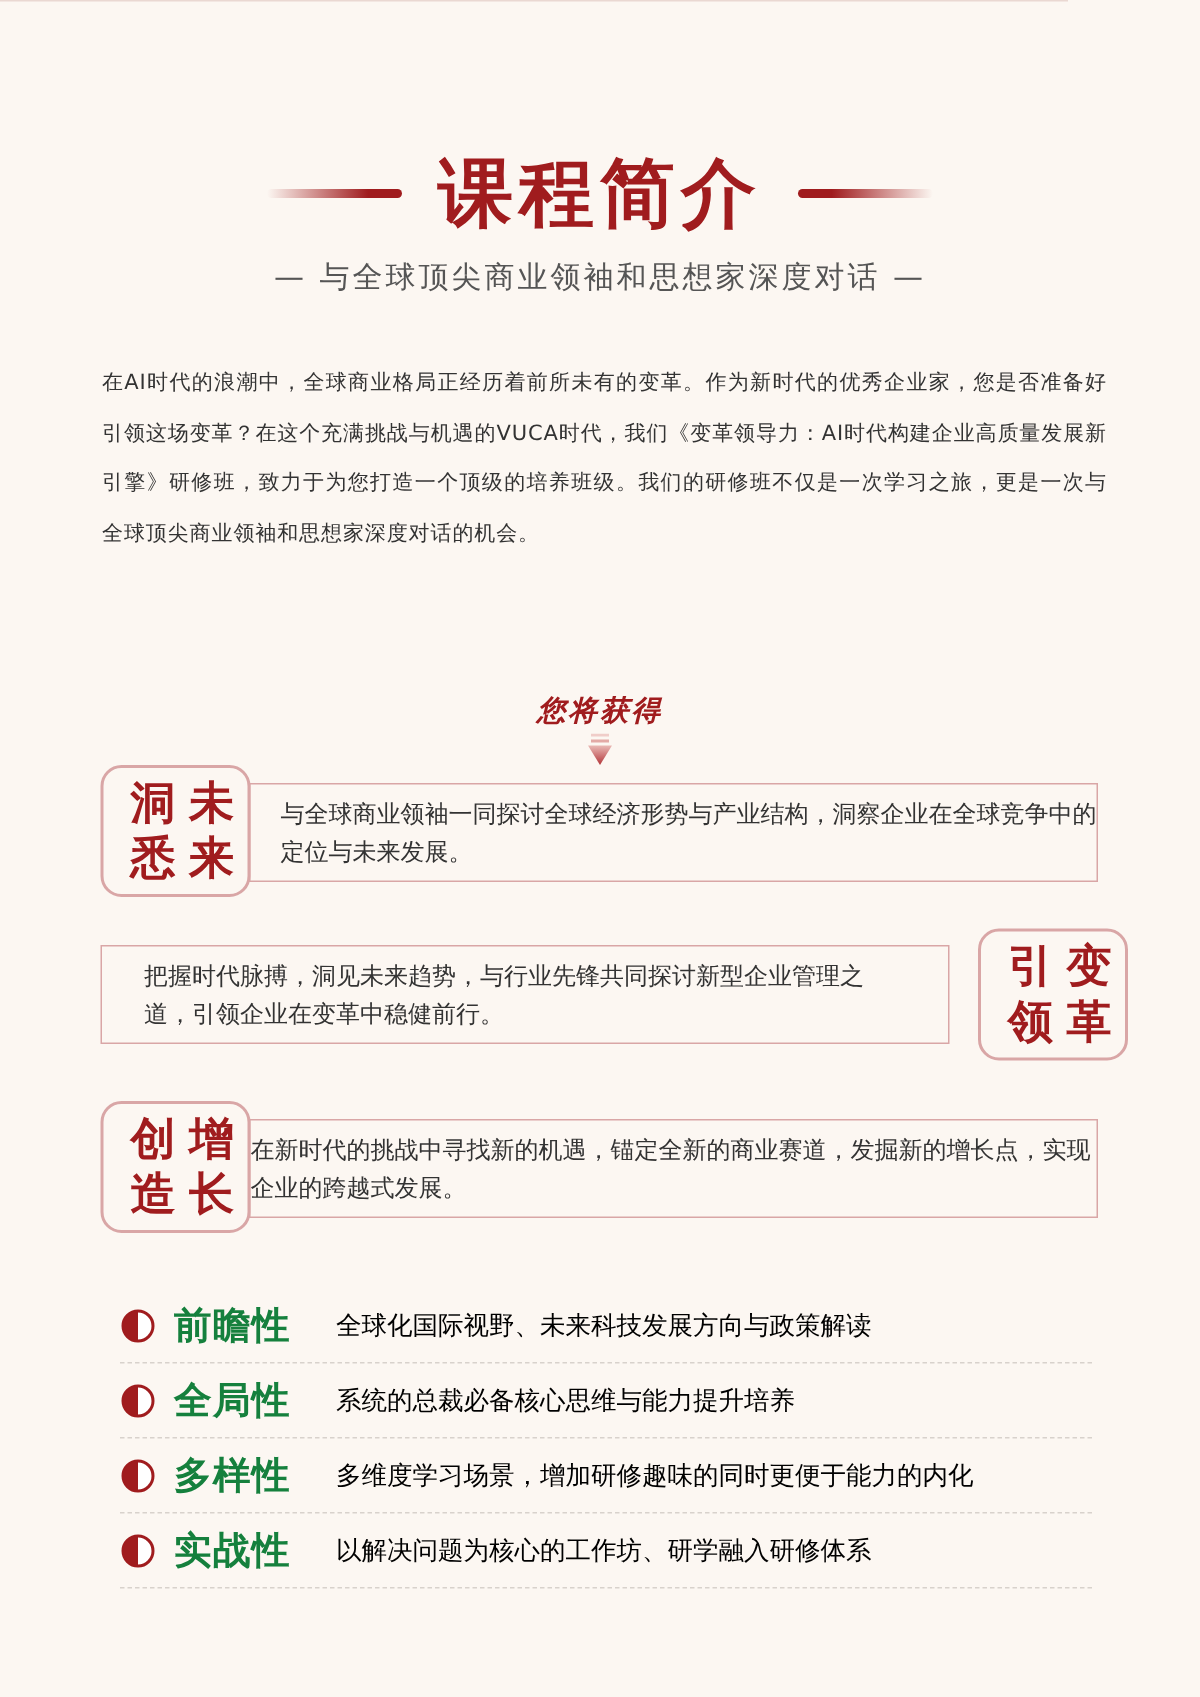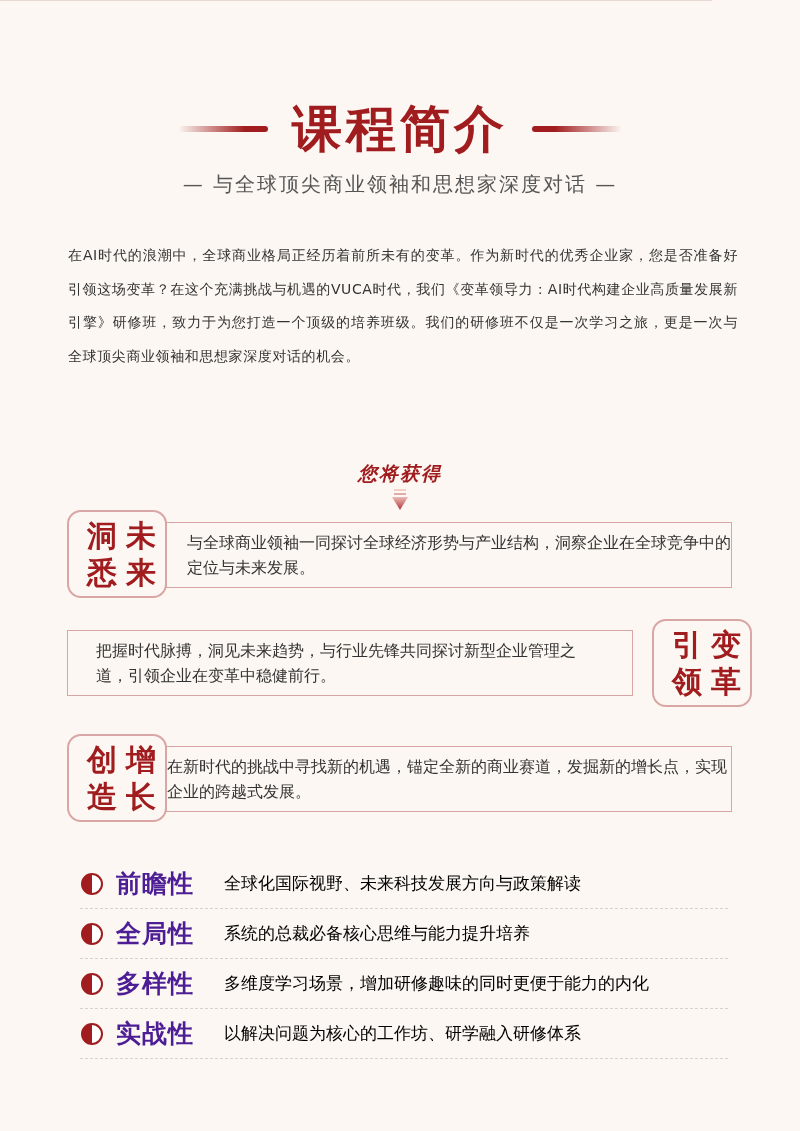--- a/index.html
+++ b/index.html
@@ -64,21 +64,21 @@
     }
 
     
     .traits { position: absolute; top: 858px; left: 80px; width: 648px; }
     .trait {
       height: 50px; display: flex; align-items: center;
       border-bottom: 1.5px dashed #d8d2cc;
     }
     .trait-icon { width: 24px; height: 24px; margin-right: 12px; flex-shrink: 0; }
     .trait-label {
-      font-size: 25px; font-weight: bold; color: #4c1d95; width: 108px; letter-spacing: 1px;
+      font-size: 25px; font-weight: bold; color: #15803d; width: 108px; letter-spacing: 1px;
     }
     .trait-desc { font-size: 17px; color: #000000; }
   </style>
 </head>
 <body>
 
 <div class="page">
 
   <div class="title-row">
     <div class="title-line left"></div>

